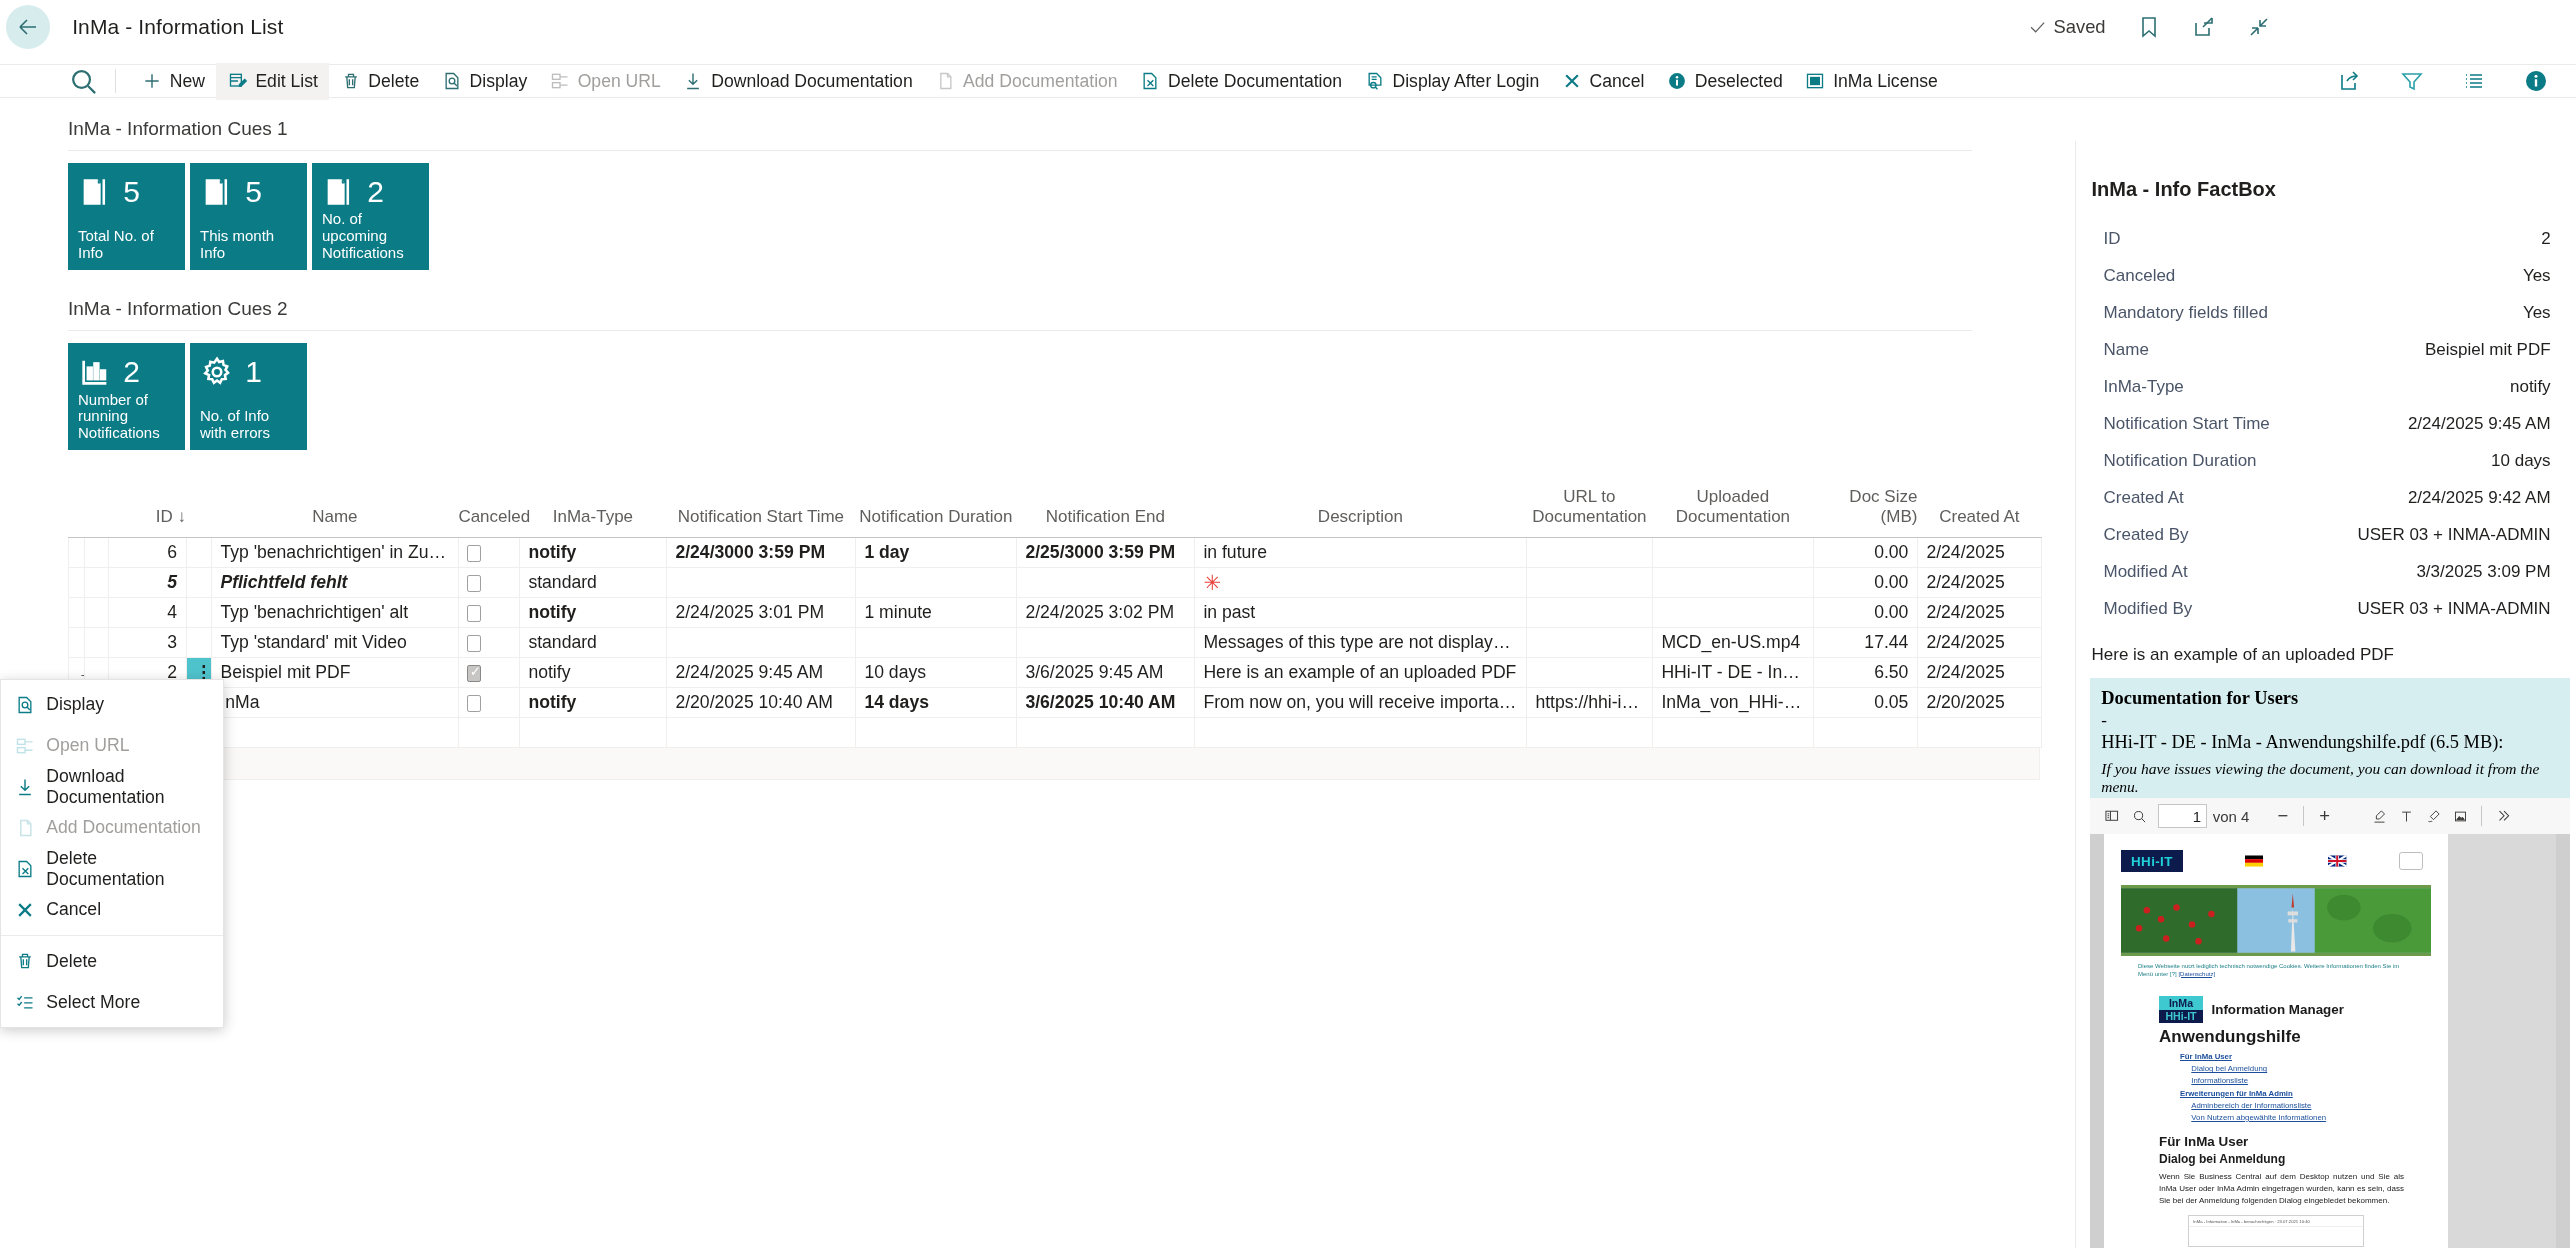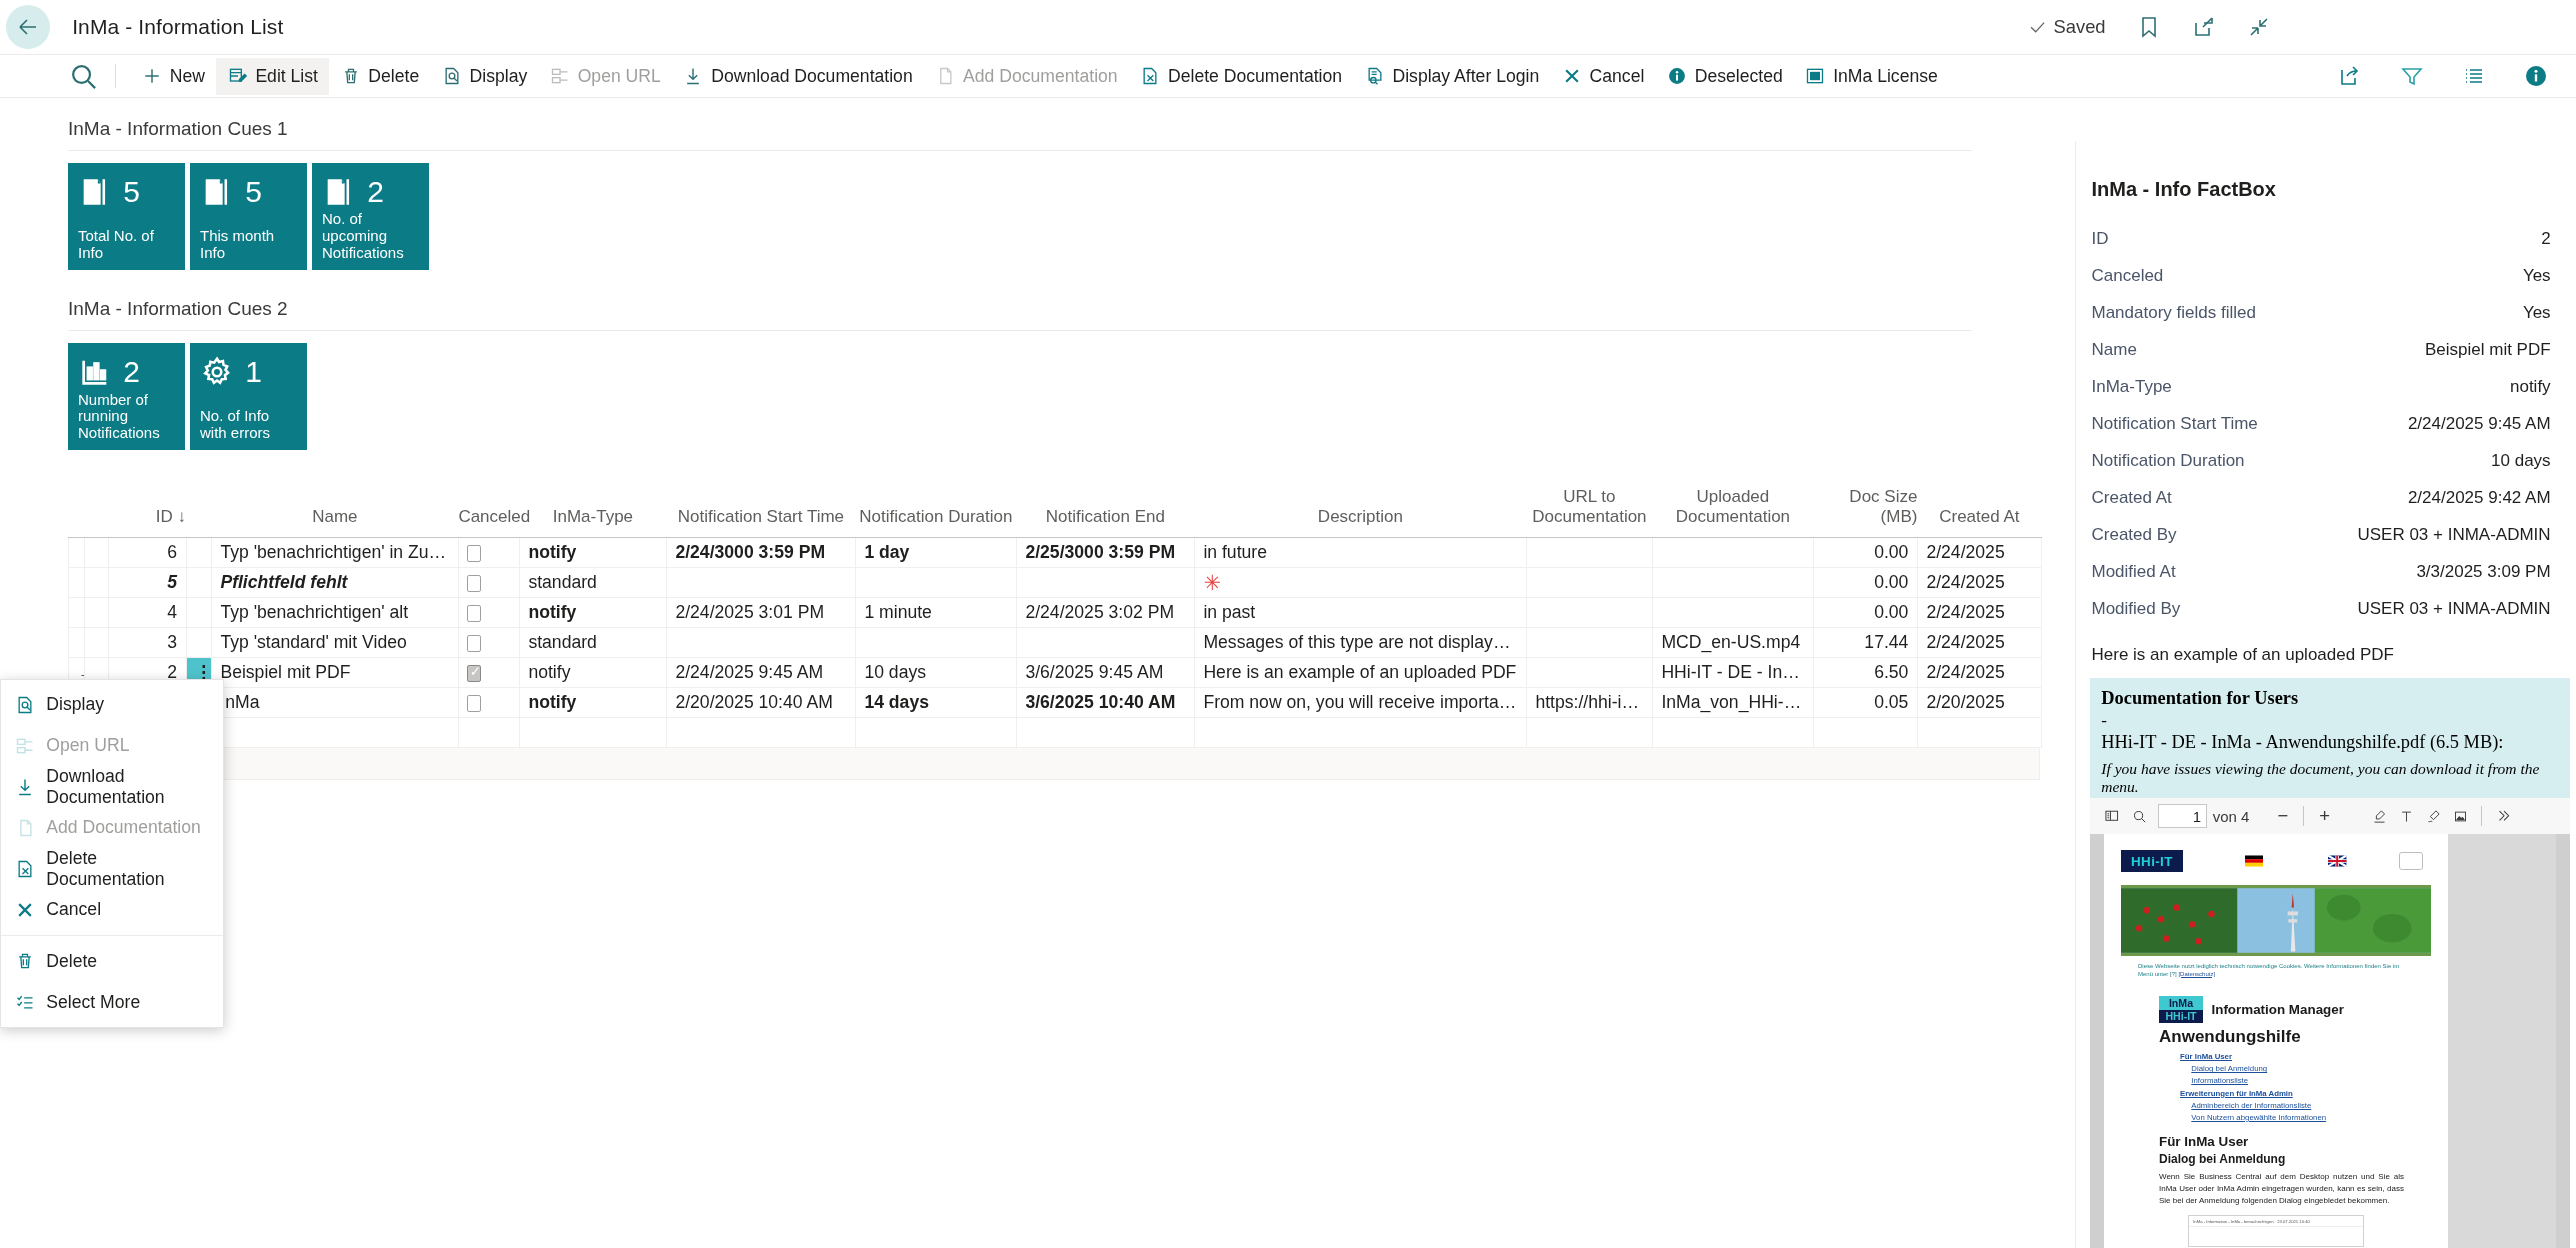--- a/index.html
+++ b/index.html
@@ -31,21 +31,21 @@
   .topbar-right {
     margin-left:auto; display:flex; align-items:center; gap:31px;
     padding-right:25.4px; color:#2d6e72;
   }
   .saved-chip { display:flex; align-items:center; gap:7px; font-size:18.4px; color:#3b3a39; }
   .saved-chip svg { width:18.4px; height:18.4px; }
   .ticon { width:24px; height:24px; display:block; cursor:pointer; }
 
   
   .ribbon {
-    position:absolute; left:0; top:54px; width:2576px; height:44px;
+    position:absolute; left:0; top:64px; width:2576px; height:34px;
     border-top:0.7px solid #edebe9; border-bottom:0.7px solid #edebe9;
     background:#fff; display:flex; align-items:center; padding-left:68px;
   }
   .rb-search { width:31px; height:31px; display:flex; align-items:center; justify-content:center; cursor:pointer; }
   .rb-sep { width:0.7px; height:24px; background:#e1dfdd; margin:0 15.5px; }
   .rb-btn {
     display:flex; align-items:center; gap:7.8px; height:37px;
     padding:0 11.3px; font-size:17.6px; color:#201f1e; white-space:nowrap; cursor:pointer;
   }
   .rb-btn.active { background:#f3f2f1; }
@@ -117,21 +117,21 @@
   .ctxitem svg { width:20px; height:20px; flex:0 0 auto; }
   .ctxdiv { height:0.7px; background:#edebe9; margin:5px 0; }
 
   
   .factbox {
     position:absolute; left:2075px; top:141px; width:501px; height:1108px;
     background:#fff; border-left:0.7px solid #edebe9; padding:0 25.4px 0 15.5px;
     overflow:hidden;
   }
   .fb-title { font-size:20px; font-weight:bold; color:#201f1e; padding:37px 0 28px 0; }
-  .fb-row { display:flex; justify-content:space-between; align-items:baseline; padding:0 0 17px 0; font-size:17px; }
+  .fb-row { display:flex; justify-content:space-between; align-items:baseline; padding:0 0 17px 0; font-size:17px;margin-left:12px; }
   .fb-key { color:#4a5568; }
   .fb-val { color:#201f1e; text-align:right; }
   .fb-note { font-size:17px; color:#201f1e; padding:8.5px 0 0 0; }
 
   .doc-card {
     position:absolute; left:2090px; top:678px; width:480px;
     background:#d6eef0; padding:10px 11.3px 11.3px 11.3px;
   }
   .doc-h { font-family:"Liberation Serif", serif; font-weight:bold; font-size:18.4px; color:#000; margin-bottom:2.8px; }
   .doc-dash { font-family:"Liberation Serif", serif; font-size:17px; color:#000; line-height:1.1; margin-bottom:1.4px; }

